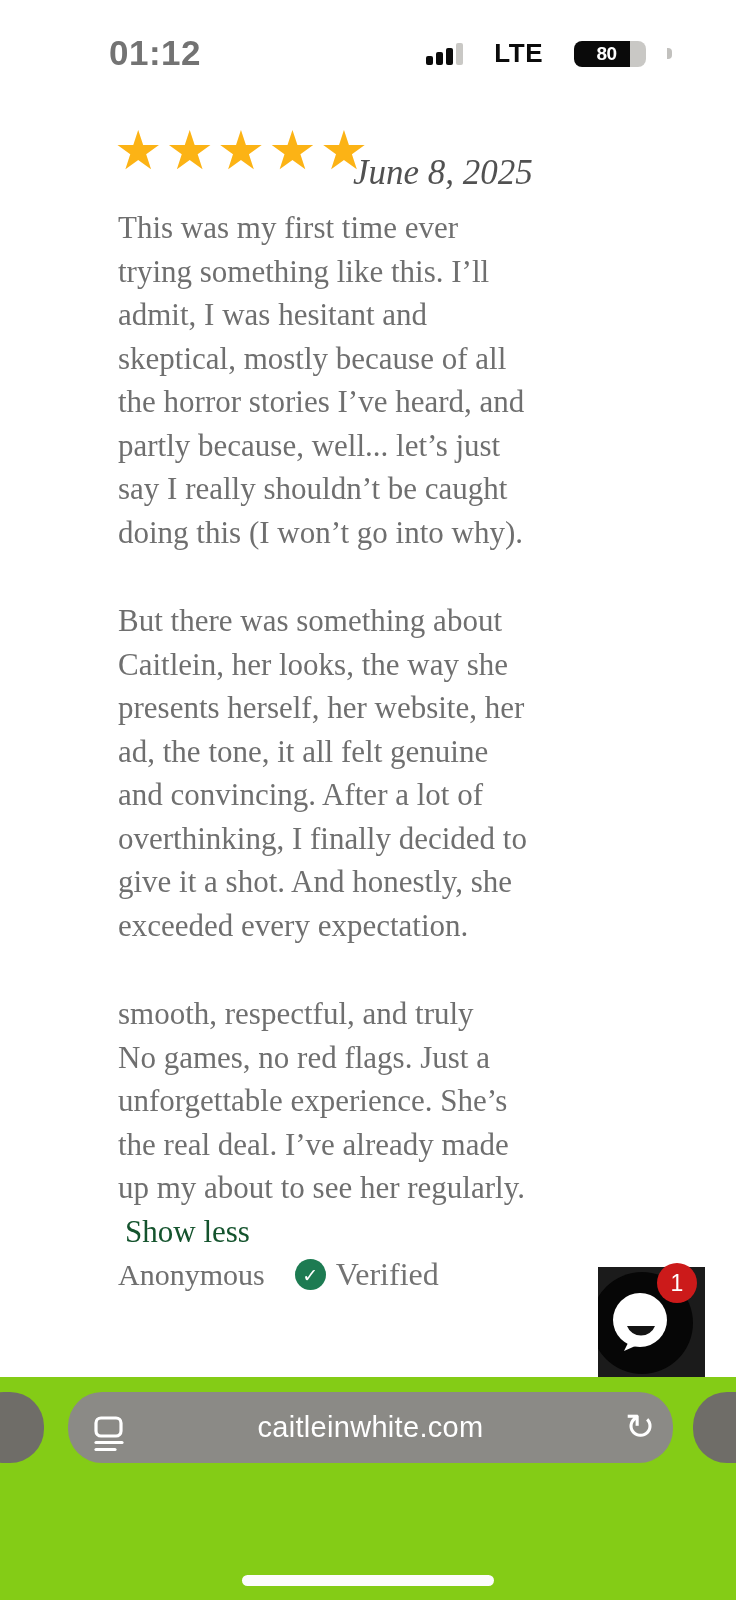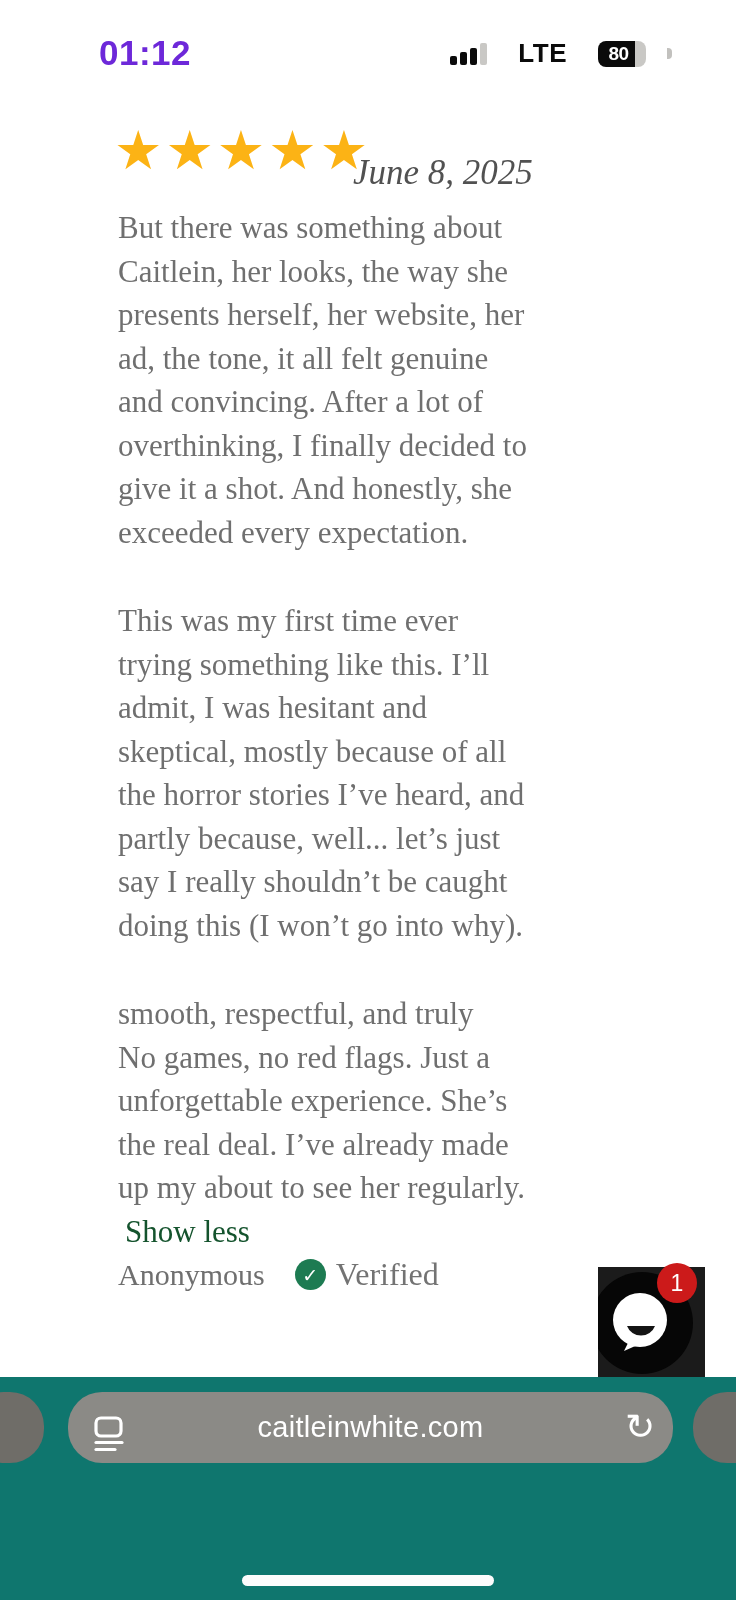--- a/index.html
+++ b/index.html
@@ -1,29 +1,29 @@
 <!DOCTYPE html>
 <html><head>
 <meta charset="utf-8">
 <style>
   html,body{margin:0;padding:0;}
   body{width:736px;height:1600px;position:relative;background:#ffffff;overflow:hidden;
        font-family:"Liberation Sans","DejaVu Sans",sans-serif;}
   .abs{position:absolute;}
 
   
-  .time{left:6px;top:33px;width:278px;text-align:center;font-size:35px;font-weight:700;
-        color:#6d28d9;letter-spacing:.5px;}
+  .time{left:16px;top:33px;width:278px;text-align:center;font-size:35px;font-weight:700;
+        color:#737373;letter-spacing:.5px;}
   .status-right{right:64px;top:38px;display:flex;align-items:center;gap:31px;}
   .sigbars{display:flex;align-items:flex-end;gap:3px;height:22px;}
   .sigbars i{display:block;width:7px;border-radius:2px;background:#0b0b0b;}
   .sigbars i.b1{height:9px}.sigbars i.b2{height:13px}.sigbars i.b3{height:17px}
   .sigbars i.b4{height:22px;background:#c9c8c5;}
   .lte{font-size:26px;font-weight:600;color:#0b0b0b;letter-spacing:.5px;}
-  .battery{position:relative;width:48px;height:26px;border-radius:8px;overflow:hidden;
+  .battery{position:relative;width:72px;height:26px;border-radius:8px;overflow:hidden;
            background:linear-gradient(90deg,#0a0a0a 0 78%,#c9c8c5 78%);
            display:flex;align-items:center;justify-content:center;}
   .battery span{color:#fff;font-size:19px;font-weight:700;margin-right:7px;letter-spacing:-.5px;}
   .batcap{width:5px;height:11px;background:#c2c1be;border-radius:0 4px 4px 0;margin-left:-10px;}
 
   
   .stars{left:114px;top:124px;font-size:54px;letter-spacing:3px;color:#fcb315;
          font-family:"DejaVu Sans",sans-serif;line-height:1;}
   .rdate{left:353px;top:153px;font-size:35px;font-style:italic;color:#515151;
          font-family:"Liberation Serif","DejaVu Serif",serif;}
@@ -39,21 +39,21 @@
           display:flex;align-items:center;justify-content:center;color:#fff;font-size:19px;
           font-weight:700;font-family:"DejaVu Sans",sans-serif;}
   .vlabel{font-size:32px;color:#737373;margin-left:10px;}
 
   
   .chat{left:598px;top:1267px;width:107px;height:110px;background:#1b1b1b;cursor:pointer;}
   .badge{left:657px;top:1263px;width:40px;height:40px;border-radius:50%;background:#cc1a1a;
          color:#fff;font-size:23px;display:flex;align-items:center;justify-content:center;}
 
   
-  .chrome{left:0;top:1377px;width:736px;height:223px;background:#0f766e;}
+  .chrome{left:0;top:1377px;width:736px;height:223px;background:#84cc16;}
   .pill{position:absolute;top:15px;height:71px;border-radius:34px;background:#8b8a86;}
   .pill.side{background:#6f6d68;}
   .pill.main{left:68px;width:605px;display:flex;align-items:center;justify-content:center;cursor:pointer;}
   .pill.left{left:-30px;width:74px;}
   .pill.right{left:693px;width:80px;}
   .urltext{color:#ffffff;font-size:29px;letter-spacing:.3px;}
   .pagesettings{position:absolute;left:21px;top:19px;padding:5px;cursor:pointer;}
   .reload{position:absolute;right:18px;top:14px;color:#fff;
           font-size:36px;font-family:"DejaVu Sans",sans-serif;cursor:pointer;}
   .homebar{left:242px;top:1575px;width:252px;height:11px;border-radius:6px;background:#fcfcfc;}
@@ -74,38 +74,38 @@
     <span>80</span>
   </div>
   <div class="batcap"></div>
 </div>
 
 <div class="abs stars">★★★★★</div>
 <div class="abs rdate">June 8, 2025</div>
 
 <div class="abs rtext">
   <div class="para">
+    <div class="line">This was my first time ever</div>
+    <div class="line">trying something like this. I’ll</div>
+    <div class="line">admit, I was hesitant and</div>
+    <div class="line">skeptical, mostly because of all</div>
+    <div class="line">the horror stories I’ve heard, and</div>
+    <div class="line">partly because, well... let’s just</div>
+    <div class="line">say I really shouldn’t be caught</div>
+    <div class="line">doing this (I won’t go into why).</div>
+  </div>
+  <div class="para">
     <div class="line">But there was something about</div>
     <div class="line">Caitlein, her looks, the way she</div>
     <div class="line">presents herself, her website, her</div>
     <div class="line">ad, the tone, it all felt genuine</div>
     <div class="line">and convincing. After a lot of</div>
     <div class="line">overthinking, I finally decided to</div>
     <div class="line">give it a shot. And honestly, she</div>
     <div class="line">exceeded every expectation.</div>
-  </div>
-  <div class="para">
-    <div class="line">This was my first time ever</div>
-    <div class="line">trying something like this. I’ll</div>
-    <div class="line">admit, I was hesitant and</div>
-    <div class="line">skeptical, mostly because of all</div>
-    <div class="line">the horror stories I’ve heard, and</div>
-    <div class="line">partly because, well... let’s just</div>
-    <div class="line">say I really shouldn’t be caught</div>
-    <div class="line">doing this (I won’t go into why).</div>
   </div>
   <div class="para" style="margin-bottom:0">
     <div class="line">smooth, respectful, and truly</div>
     <div class="line">No games, no red flags. Just a</div>
     <div class="line">unforgettable experience. She’s</div>
     <div class="line">the real deal. I’ve already made</div>
     <div class="line">up my about to see her regularly.</div>
   </div>
   <div class="showless">Show less</div>
 </div>

